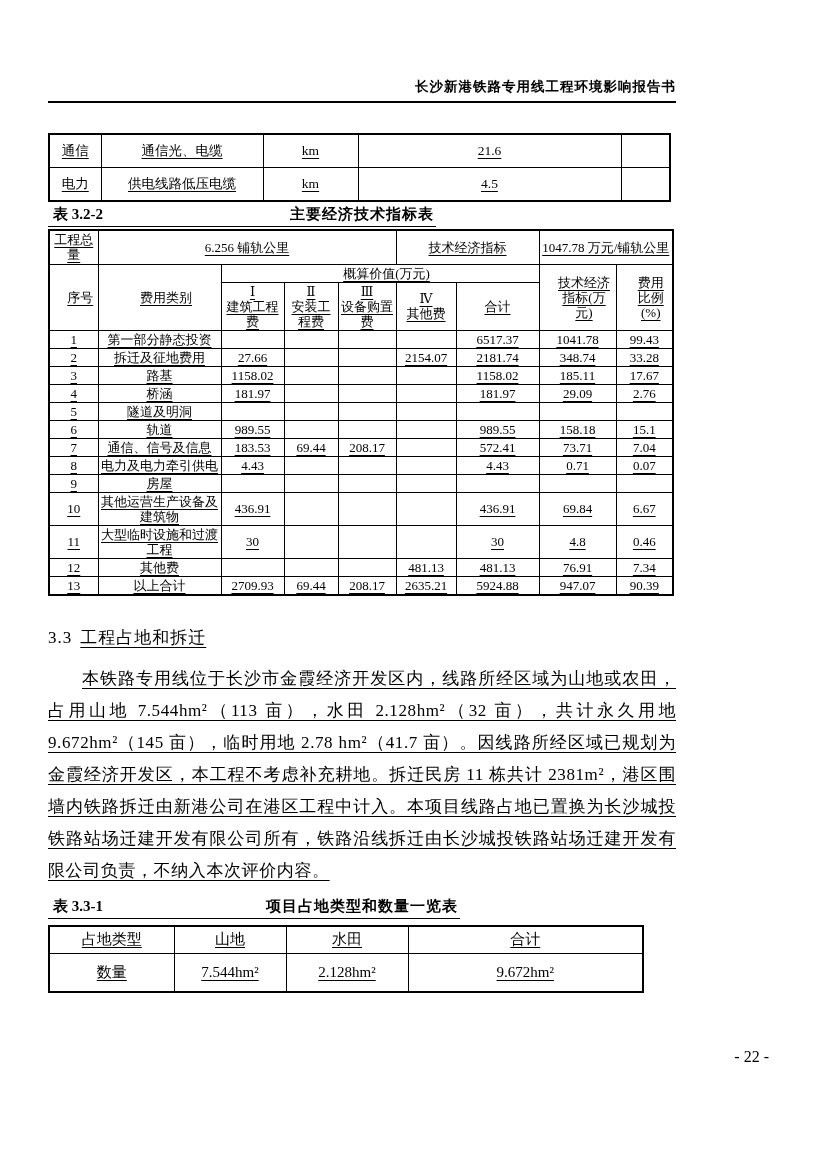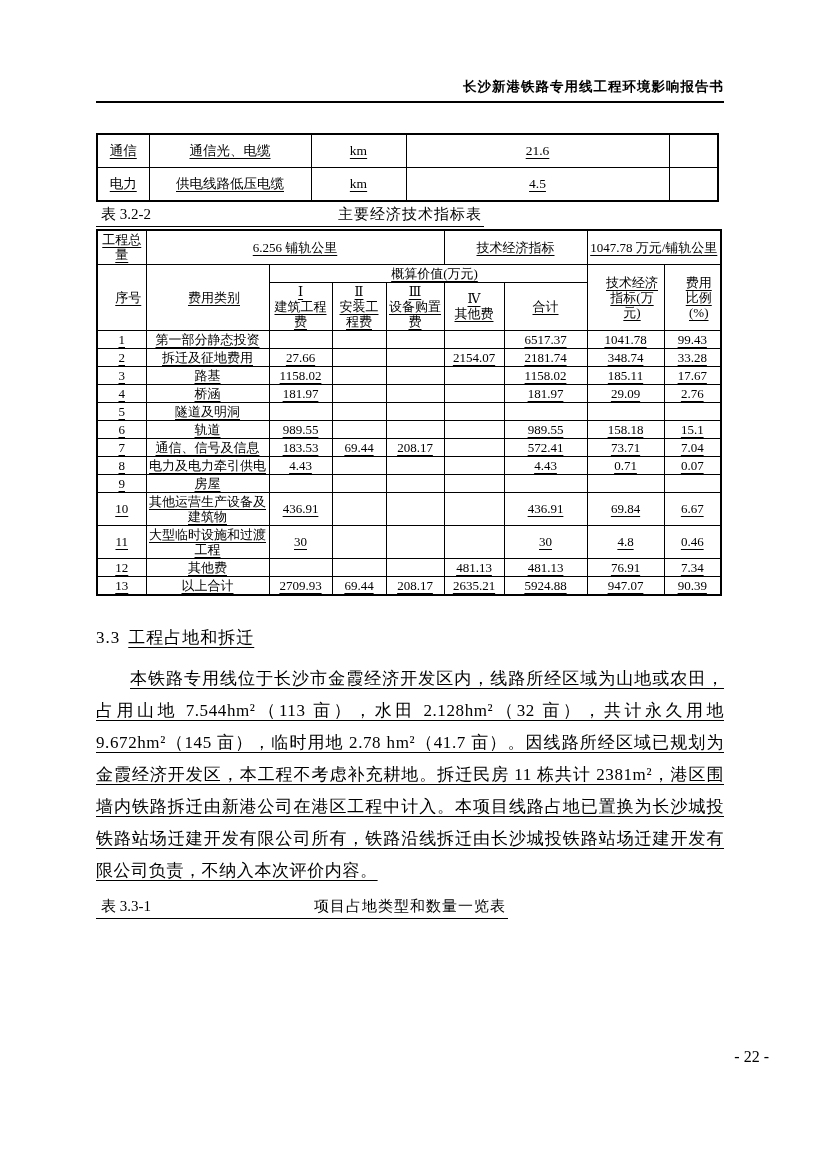--- a/index.html
+++ b/index.html
@@ -2,21 +2,21 @@
 <html><head>
 <meta charset="utf-8">
 <style>
   * { margin:0; padding:0; box-sizing:border-box; }
   html,body { background:#ffffff; }
   body {
     width:827px; height:1169px; overflow:hidden;
     font-family:"Liberation Serif","DejaVu Serif",serif;
     color:#000;
   }
-  .doc { width:628px; margin-left:96px; }
+  .doc { width:628px; margin-left:48px; }
 
   
   .page-header {
     padding-top:78px; text-align:right;
     font-size:13.5px; font-weight:bold; letter-spacing:1px;
     border-bottom:2px solid #000; padding-bottom:5px;
   }
 
   
   table { border-collapse:collapse; table-layout:fixed; border:2px solid #000; }
@@ -26,21 +26,21 @@
     overflow:hidden;
   }
 
   
   .t-top { margin-top:30px; width:621px; font-size:13.5px; }
   .t-top td { height:33px; padding:7px 3px; }
 
   
   .caption {
     display:grid; grid-template-columns:1fr auto 1fr; align-items:end;
-    font-size:15px; font-weight:normal; margin-top:3px;
+    font-size:15px; font-weight:bold; margin-top:3px;
   }
   .caption .cap-left { border-bottom:1.5px solid #000; text-align:left; padding:0 0 2px 5px; }
   .caption .cap-title { border-bottom:1.5px solid #000; padding:0 2px 2px 2px; letter-spacing:1px; }
   .caption .cap-right {}
 
   
   .t-econ { margin-top:2px; width:624px; font-size:13px; line-height:15px; }
   .t-econ td { padding:1px 2px; }
   .t-econ .hrow1 td { height:34px; }
   .t-econ .hrow2 td { height:17px;padding-left:15px; }
@@ -290,16 +290,38 @@
     <span>3.3</span><span class="sec-title">工程占地和拆迁</span>
   </div>
   <p class="body-par">本铁路专用线位于长沙市金霞经济开发区内，线路所经区域为山地或农田，占用山地 7.544hm²（113 亩），水田 2.128hm²（32 亩），共计永久用地 9.672hm²（145 亩），临时用地 2.78 hm²（41.7 亩）。因线路所经区域已规划为金霞经济开发区，本工程不考虑补充耕地。拆迁民房 11 栋共计 2381m²，港区围墙内铁路拆迁由新港公司在港区工程中计入。本项目线路占地已置换为长沙城投铁路站场迁建开发有限公司所有，铁路沿线拆迁由长沙城投铁路站场迁建开发有限公司负责，不纳入本次评价内容。</p>
 
   <div class="caption" style="margin-top:10px;">
     <div class="cap-left"><span>表 3.3-1</span></div>
     <div class="cap-title">项目占地类型和数量一览表</div>
     <div class="cap-right"></div>
   </div>
 
+  <table class="t-land">
+    <colgroup>
+        <col style="width:125px">
+        <col style="width:112px">
+        <col style="width:122px">
+        <col style="width:235px">
+      </colgroup>
+    <tbody>
+        <tr class="hrow">
+      <td>占地类型</td>
+      <td>山地</td>
+      <td>水田</td>
+      <td>合计</td>
+    </tr>
+    <tr class="drow">
+      <td>数量</td>
+      <td>7.544hm²</td>
+      <td>2.128hm²</td>
+      <td>9.672hm²</td>
+    </tr>
+  </tbody>
+    </table>
 
 </div>
 
 <div class="page-footer">- 22 -</div>
 
 </body></html>

